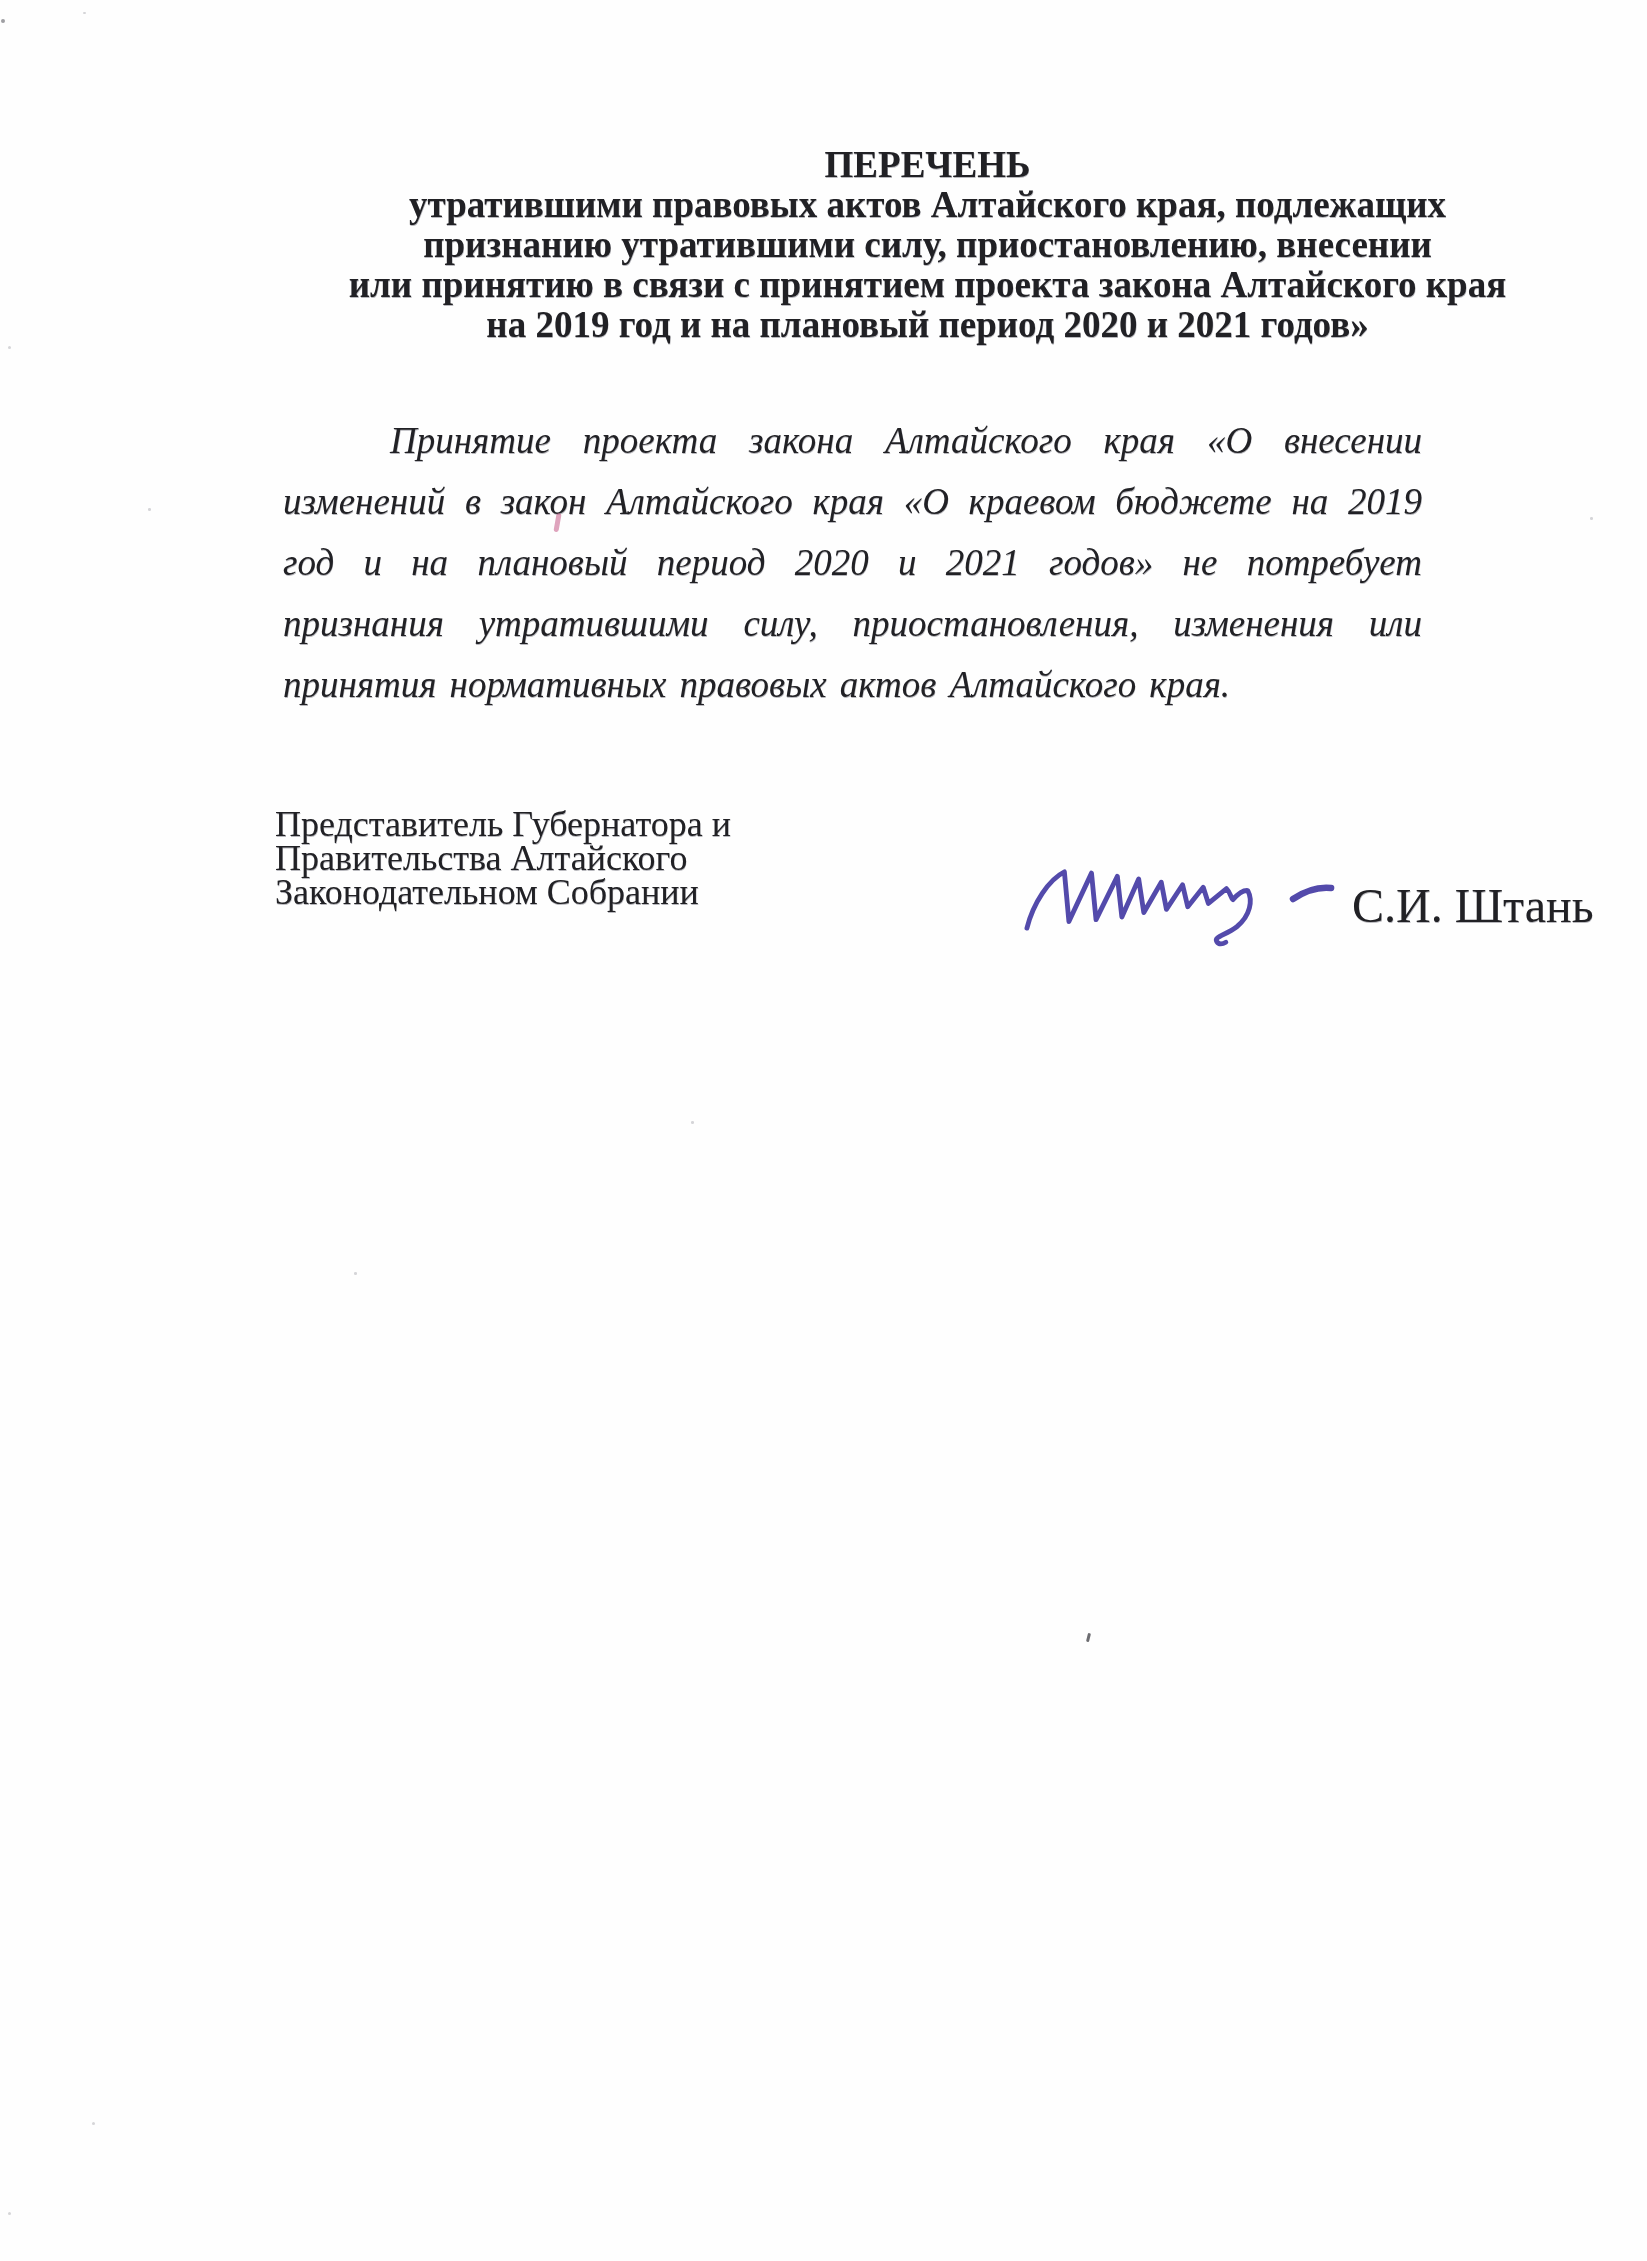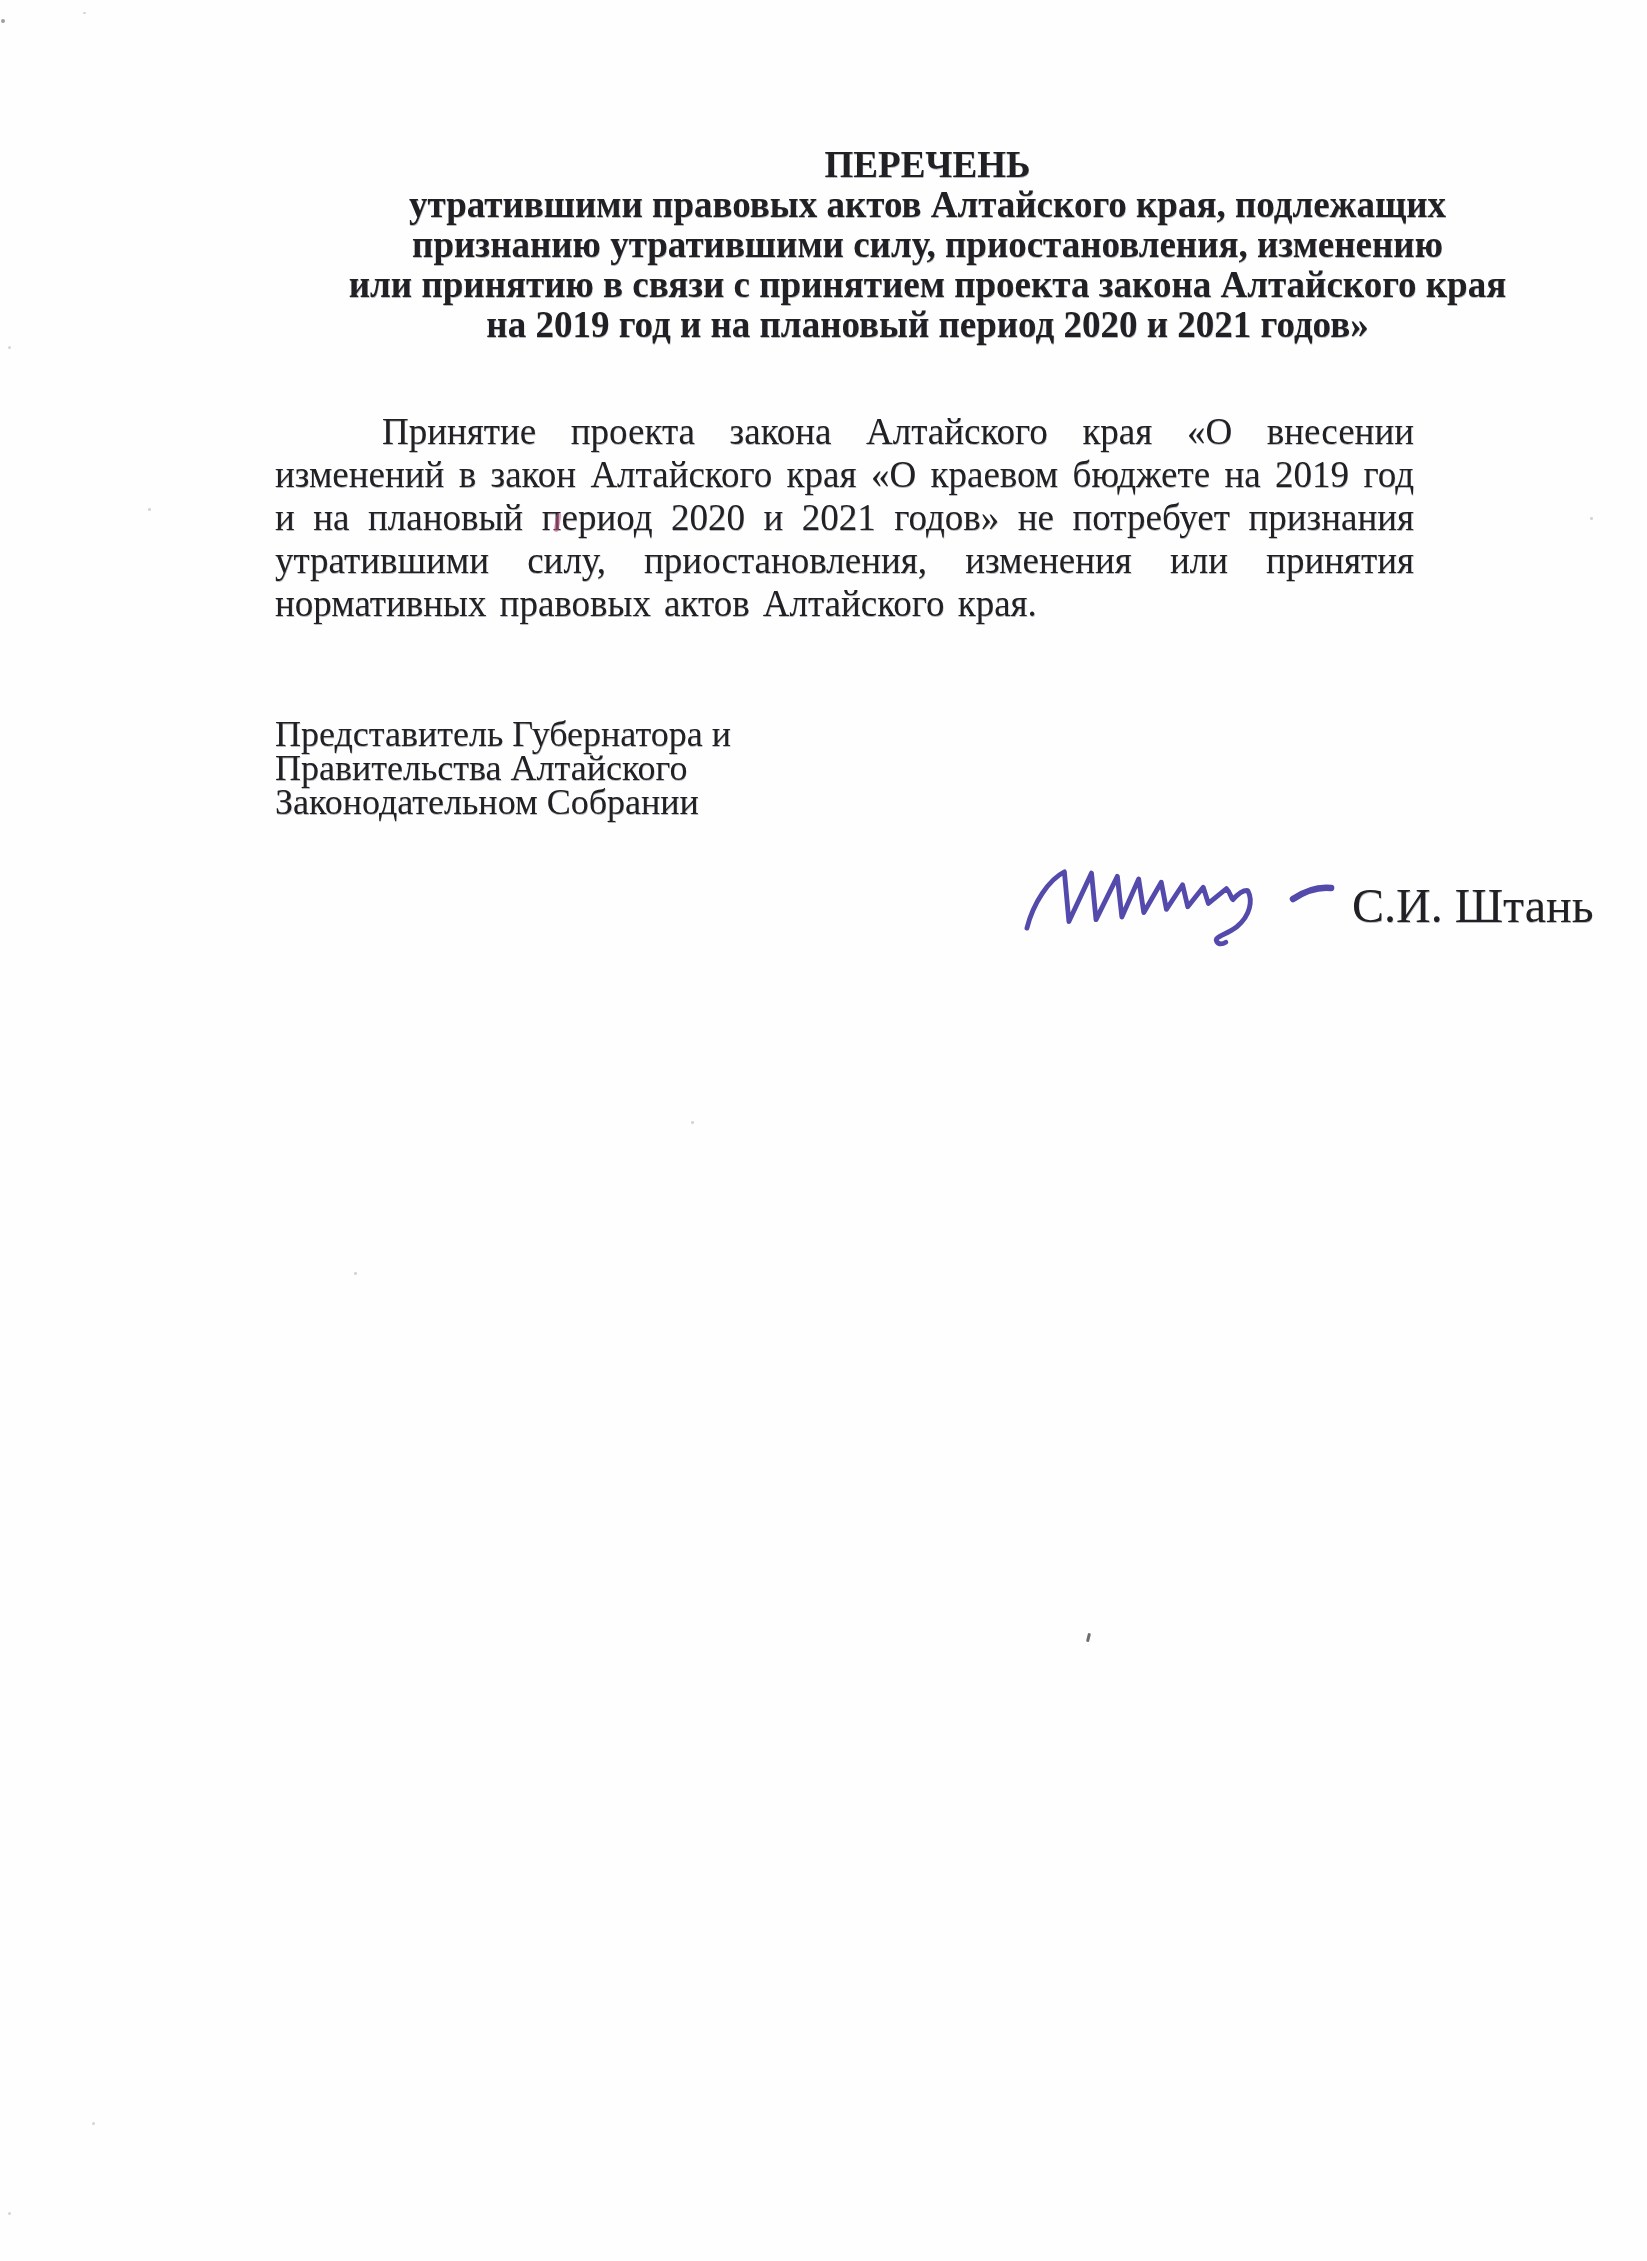--- a/index.html
+++ b/index.html
@@ -28,27 +28,28 @@
     width: 1292px;
     margin-left: 6.5px;      
     text-align: center;
     font-weight: 700;
     font-size: 37px;
     line-height: 40px;
   }
   .title-line { white-space: nowrap; }
 
   .body-par {
-    margin: 65px 0 0 0;
+    margin: 65px 0 0 8px;
     width: 1139px;
     font-size: 37px;
-    line-height: 43px;
+    line-height: 61px;
     text-align: justify;
     text-indent: 107px;
     word-spacing: 3.9px;
+    font-style: italic;
   }
 
   .sig-row { position: relative; margin-top: 92px; }
   .sig-role {
     font-size: 36px;
     line-height: 34px;
     width: 491px;
   }
 
   .signer-name {
@@ -92,21 +93,21 @@
   }
 </style>
 </head>
 <body>
 
 <div class="page">
 
   <div class="title-block scan-text">
     <div class="title-line">ПЕРЕЧЕНЬ</div>
     <div class="title-line">утратившими правовых актов Алтайского края, подлежащих</div>
-    <div class="title-line">признанию утратившими силу, приостановления, изменению</div>
+    <div class="title-line">признанию утратившими силу, приостановлению, внесении</div>
     <div class="title-line">или принятию в связи с принятием проекта закона Алтайского края</div>
     <div class="title-line">на 2019 год и на плановый период 2020 и 2021 годов»</div>
   </div>
 
   <p class="body-par scan-text">Принятие проекта закона Алтайского края «О внесении изменений в закон Алтайского края «О краевом бюджете на 2019 год и на плановый период 2020 и 2021 годов» не потребует признания утратившими силу, приостановления, изменения или принятия нормативных правовых актов Алтайского края.</p>
 
   <div class="sig-row">
     <div class="sig-role scan-text">
       <div>Представитель Губернатора и</div>
       <div>Правительства Алтайского</div>

